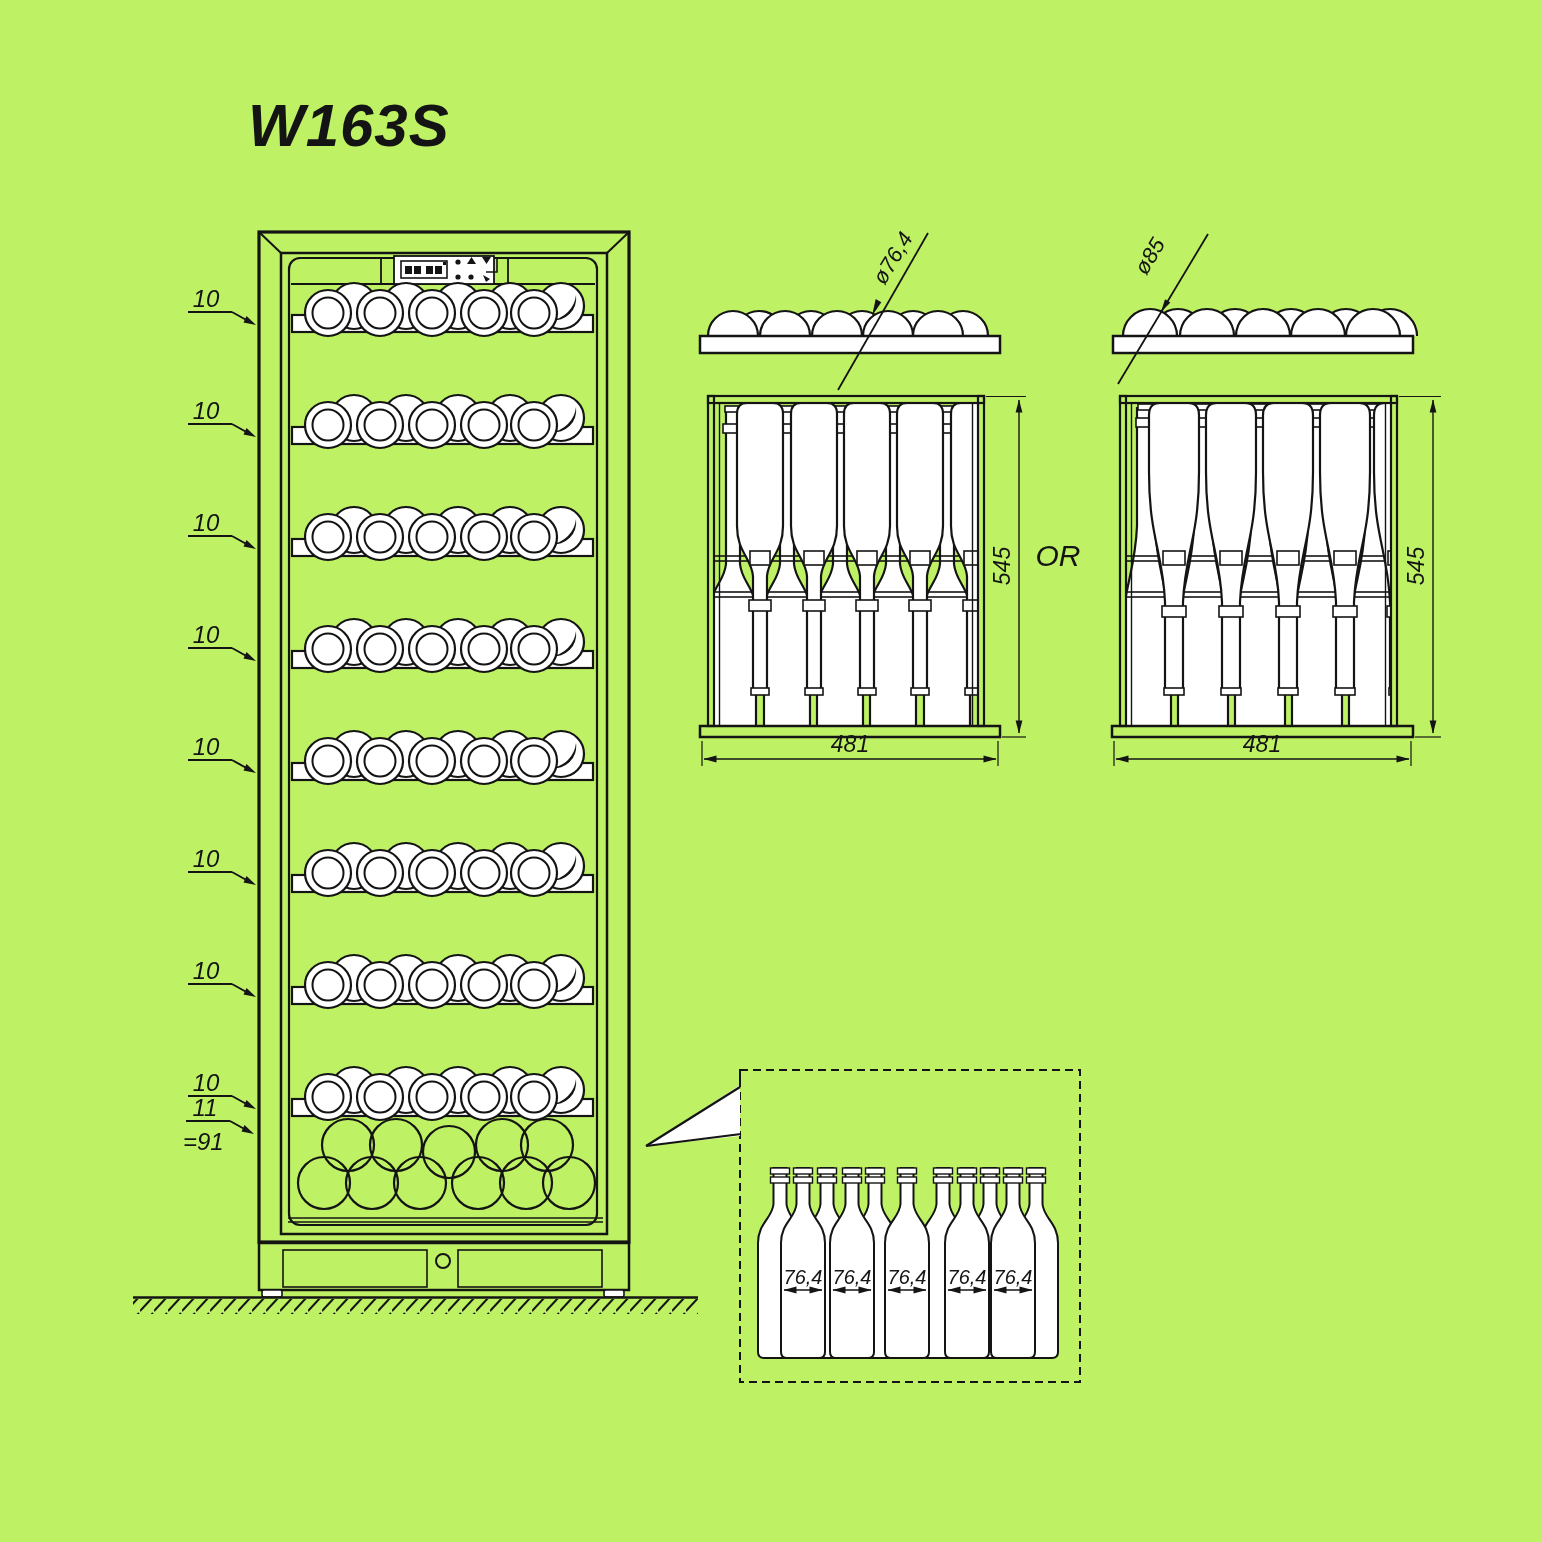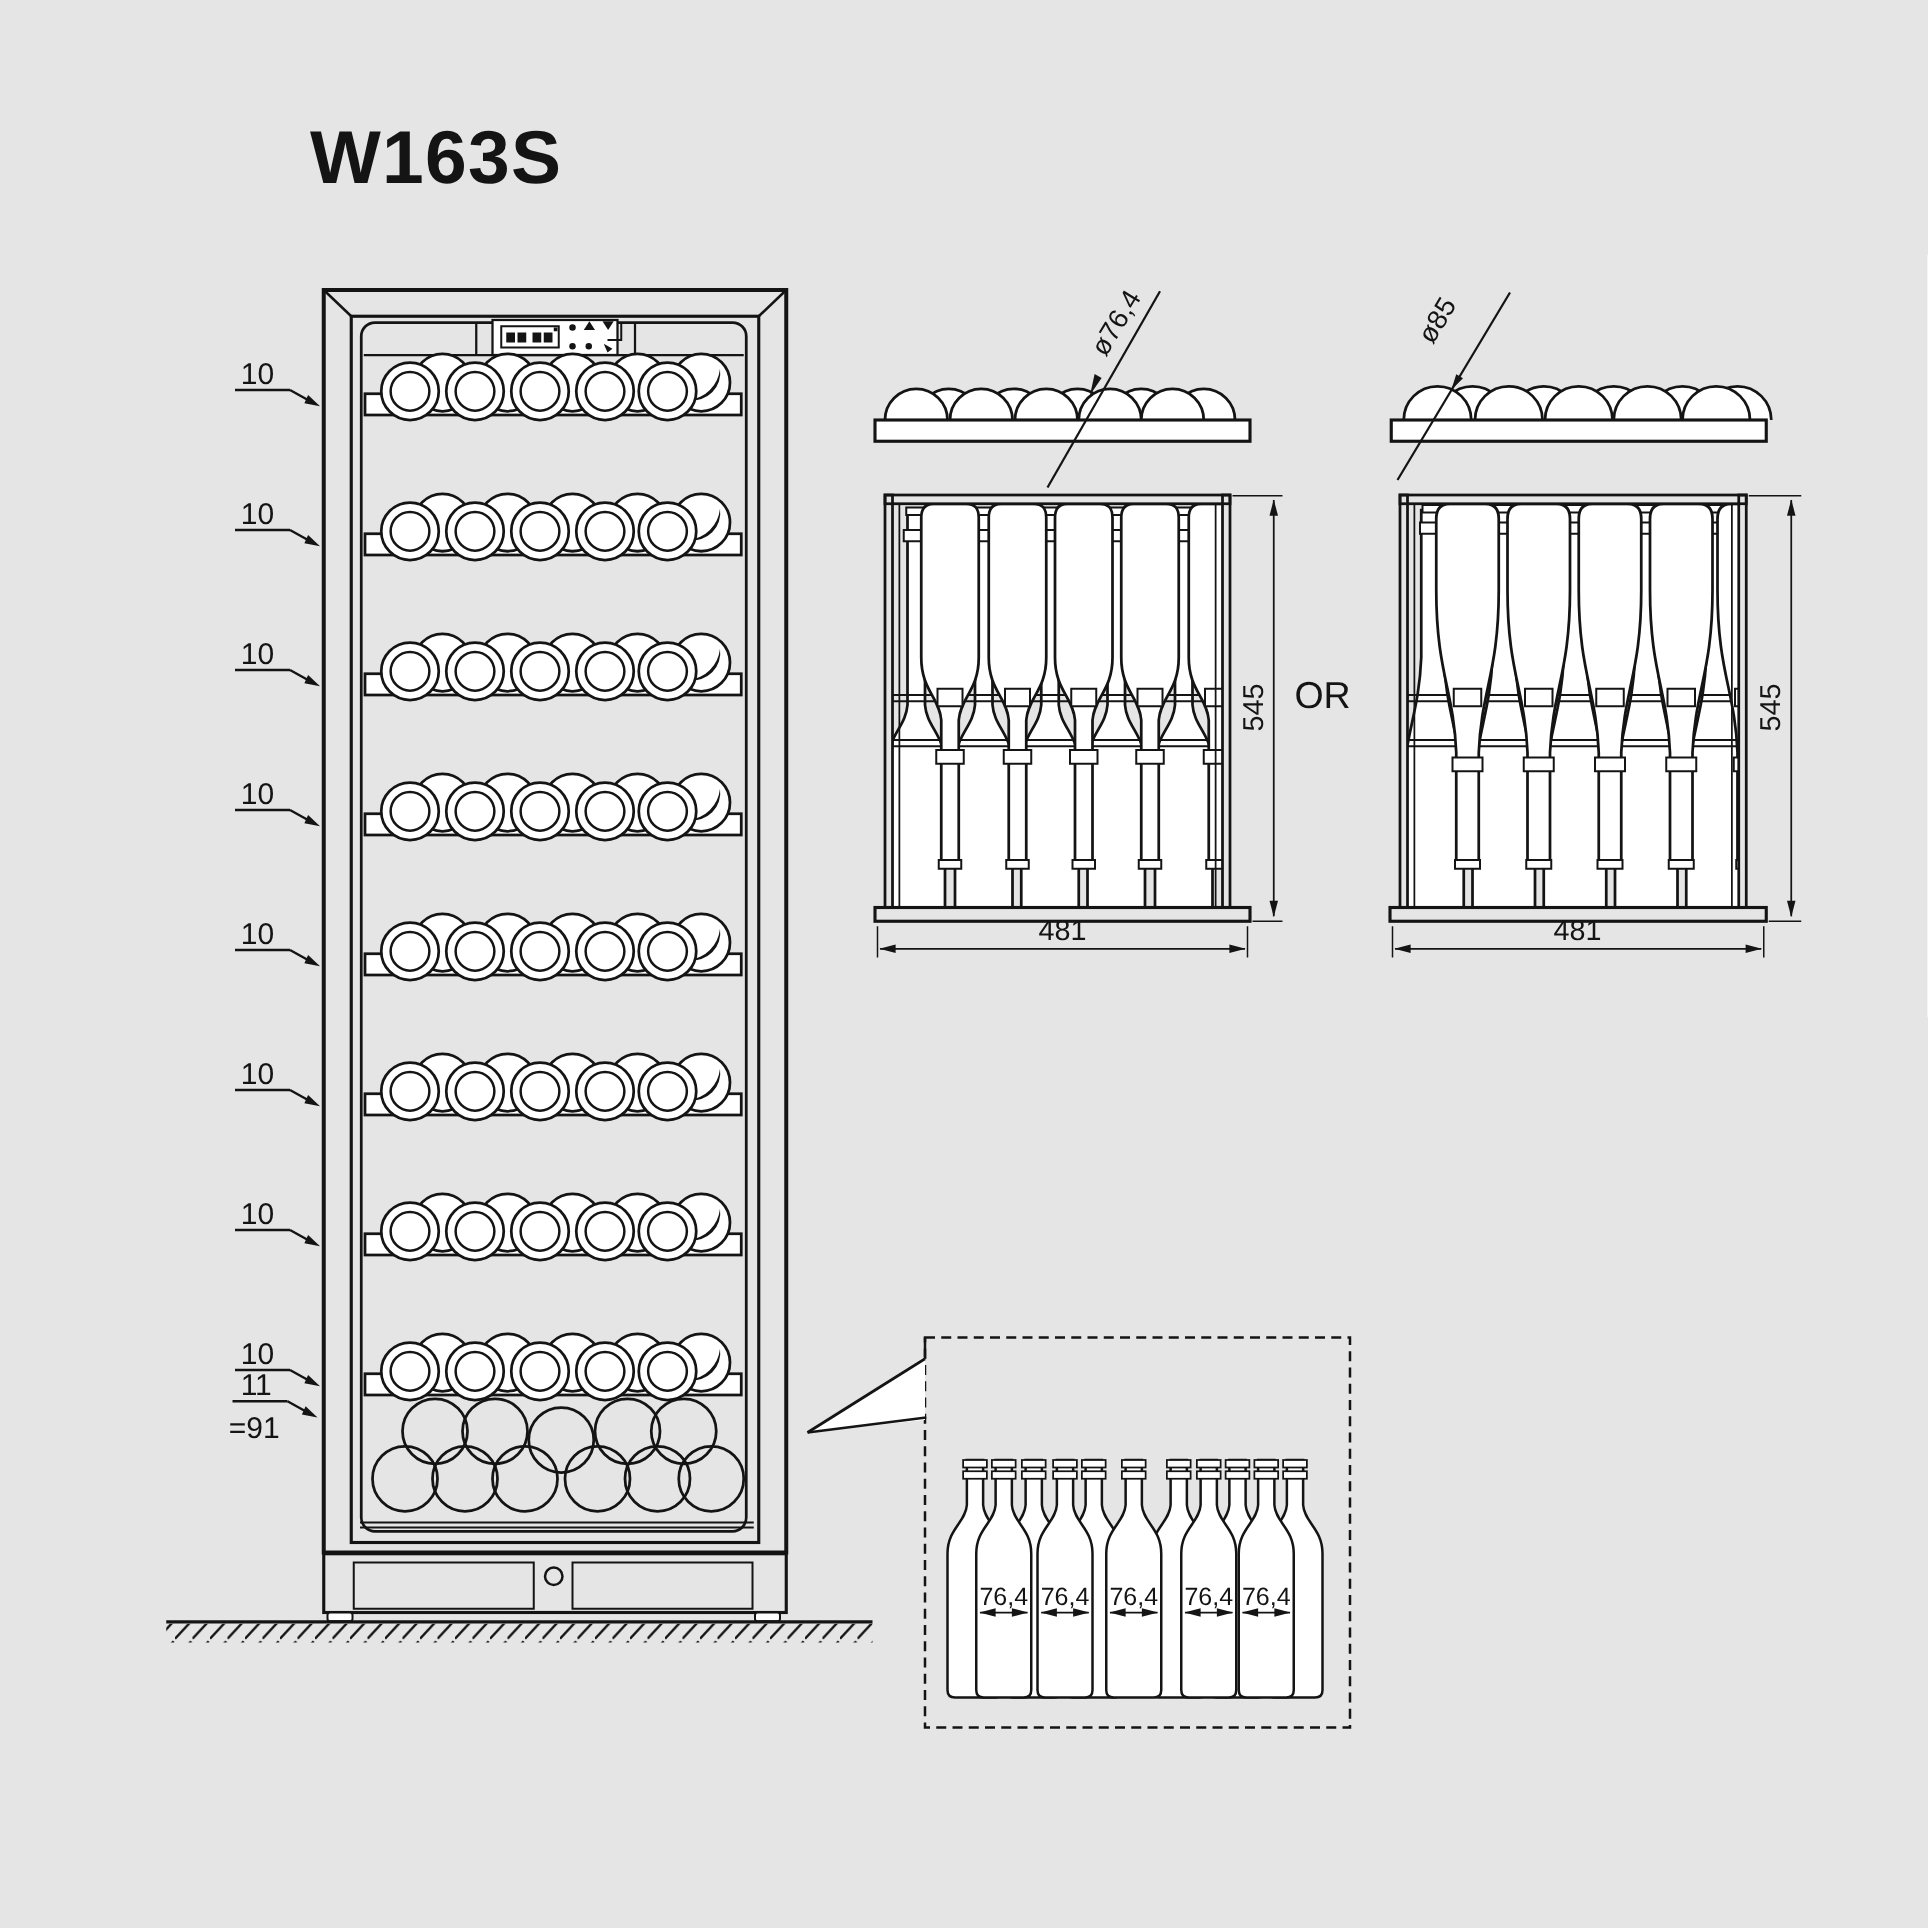--- a/index.html
+++ b/index.html
@@ -1,16 +1,16 @@
 <!DOCTYPE html>
 <html><head>
 <meta charset="utf-8">
 <style>
   html,body{margin:0;padding:0;background:#fff;}
-  .stage{width:1542px;height:1542px;background:#e5e5e5;position:relative;overflow:hidden;}
+  .stage{width:1542px;height:1542px;background:#bef264;position:relative;overflow:hidden;font-style:italic;}
   svg{display:block;}
   svg text{font-family:"Liberation Sans",sans-serif;fill:#141414;}
   .ln{fill:none;stroke:#141414;}
   .wf{fill:#ffffff;stroke:#141414;}
   .ink{fill:#141414;stroke:none;}
   .s12{stroke-width:1.2px;} .s14{stroke-width:1.4px;} .s16{stroke-width:1.6px;}
   .s18{stroke-width:1.8px;} .s2{stroke-width:2px;} .s22{stroke-width:2.2px;}
   .s25{stroke-width:2.5px;} .s3{stroke-width:3.2px;}
   .t20{font-size:20px;} .t22{font-size:22px;} .t23{font-size:23px;}
   .t24{font-size:24px;} .t30{font-size:30px;}

